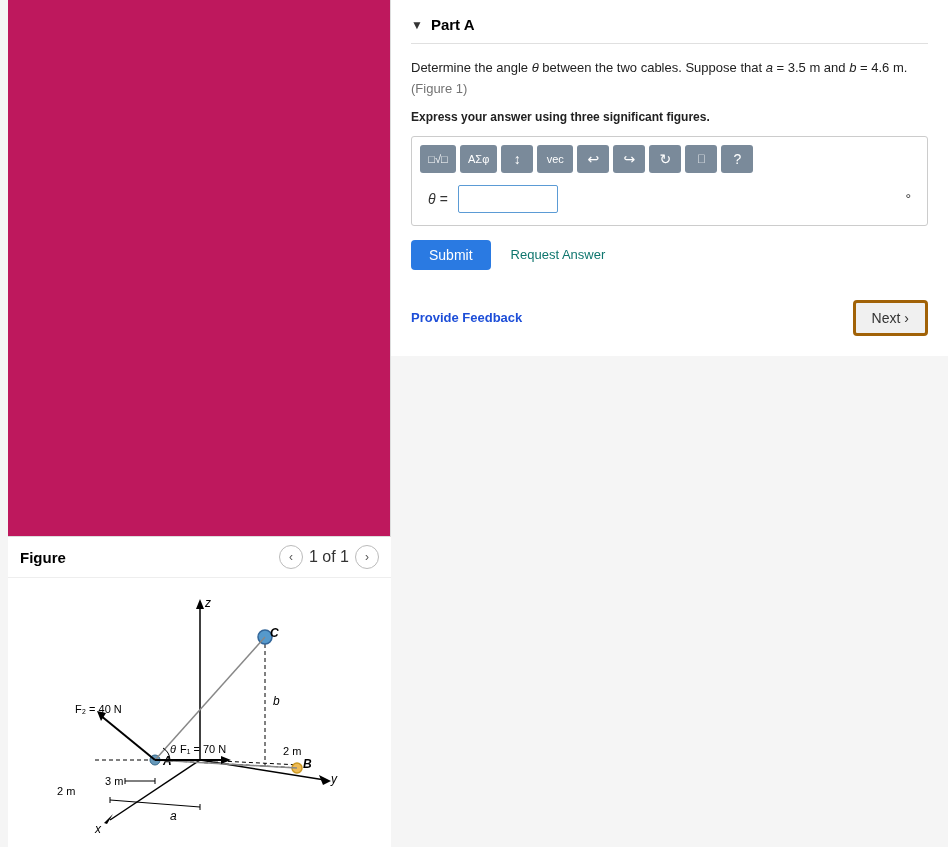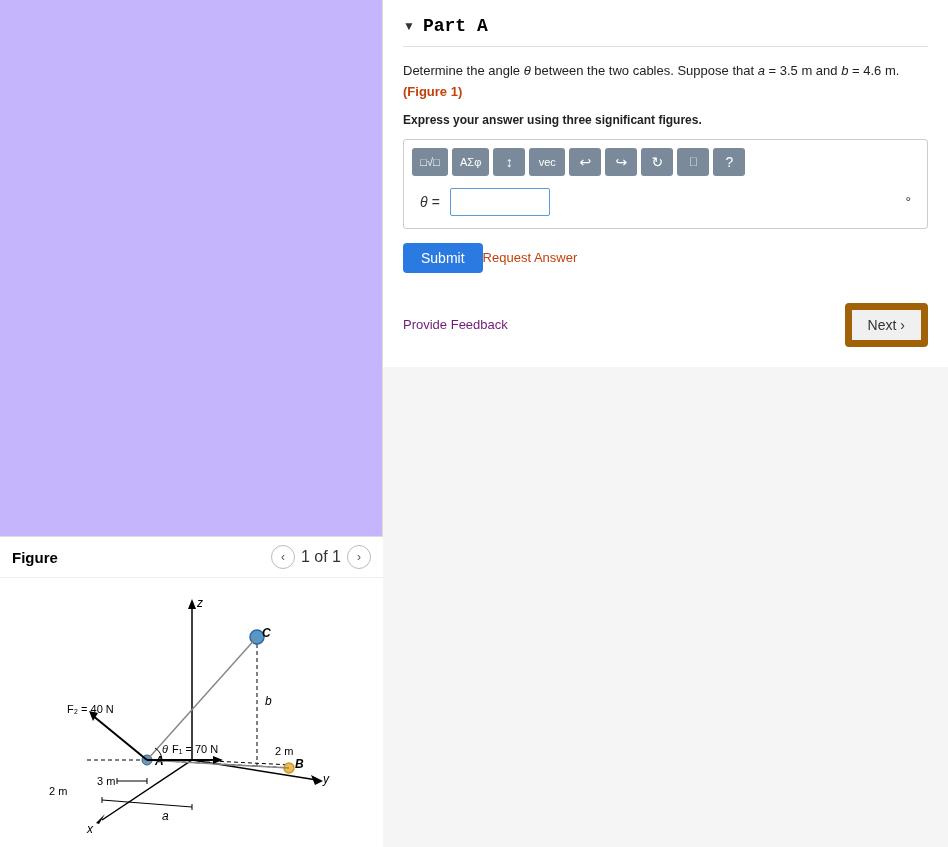--- a/index.html
+++ b/index.html
@@ -10,26 +10,27 @@
       display: flex;
       height: 847px;
       width: 948px;
       overflow: hidden;
     }
 
     
     .left-panel {
       width: 383px;
       min-width: 383px;
-      background: #c4b5fd;
+      background: #be185d;
       border-right: 1px solid #ddd;
       display: flex;
       flex-direction: column;
       padding: 0;
       position: relative;
+      margin-left: 8px;
     }
 
     .figure-section {
       position: absolute;
       bottom: 0;
       left: 0;
       width: 383px;
     }
 
     .figure-header {
@@ -106,36 +107,34 @@
     }
 
     .collapse-arrow {
       font-size: 12px;
       color: #333;
       cursor: pointer;
     }
 
     .part-title {
       font-weight: bold;
-      font-size: 18px;
-      font-family: Liberation Mono, monospace;
+      font-size: 15px;
     }
 
     .problem-text {
       font-size: 13px;
       line-height: 1.6;
       color: #222;
       margin-bottom: 10px;
     }
 
     .problem-text .fig-link {
-      color: #c2410c;
+      color: #737373;
       text-decoration: none;
       cursor: pointer;
-      font-weight: bold;
     }
 
     .express-text {
       font-weight: bold;
       font-size: 12px;
       margin-bottom: 12px;
       color: #222;
     }
 
     
@@ -211,60 +210,61 @@
     .degree-symbol {
       font-size: 14px;
       color: #333;
       margin-left: auto;
     }
 
     
     .action-row {
       display: flex;
       align-items: center;
-      gap: 0;
+      gap: 20px;
       margin-bottom: 30px;
     }
 
     .submit-btn {
       background: #2a7ae2;
       color: #fff;
       border: none;
       border-radius: 4px;
       padding: 7px 18px;
       font-size: 14px;
       cursor: pointer;
     }
 
     .request-answer-link {
-      color: #c2410c;
+      color: #0f766e;
       text-decoration: none;
       font-size: 13px;
       cursor: pointer;
     }
 
     
     .bottom-bar {
       display: flex;
       align-items: center;
       justify-content: space-between;
       margin-top: 10px;
       padding: 0;
     }
 
     .provide-feedback-link {
-      color: #701a75;
+      color: #1d4ed8;
       text-decoration: none;
       font-size: 13px;
       cursor: pointer;
+      font-weight: bold;
     }
 
     .next-btn {
       background: #f0f0f0;
-      border: 7px solid #a16207;
+      border: 3px solid #a16207;
       border-radius: 4px;
       padding: 7px 16px;
       font-size: 14px;
       cursor: pointer;
       display: flex;
       align-items: center;
       gap: 4px;
       color: #333;
     }
 

